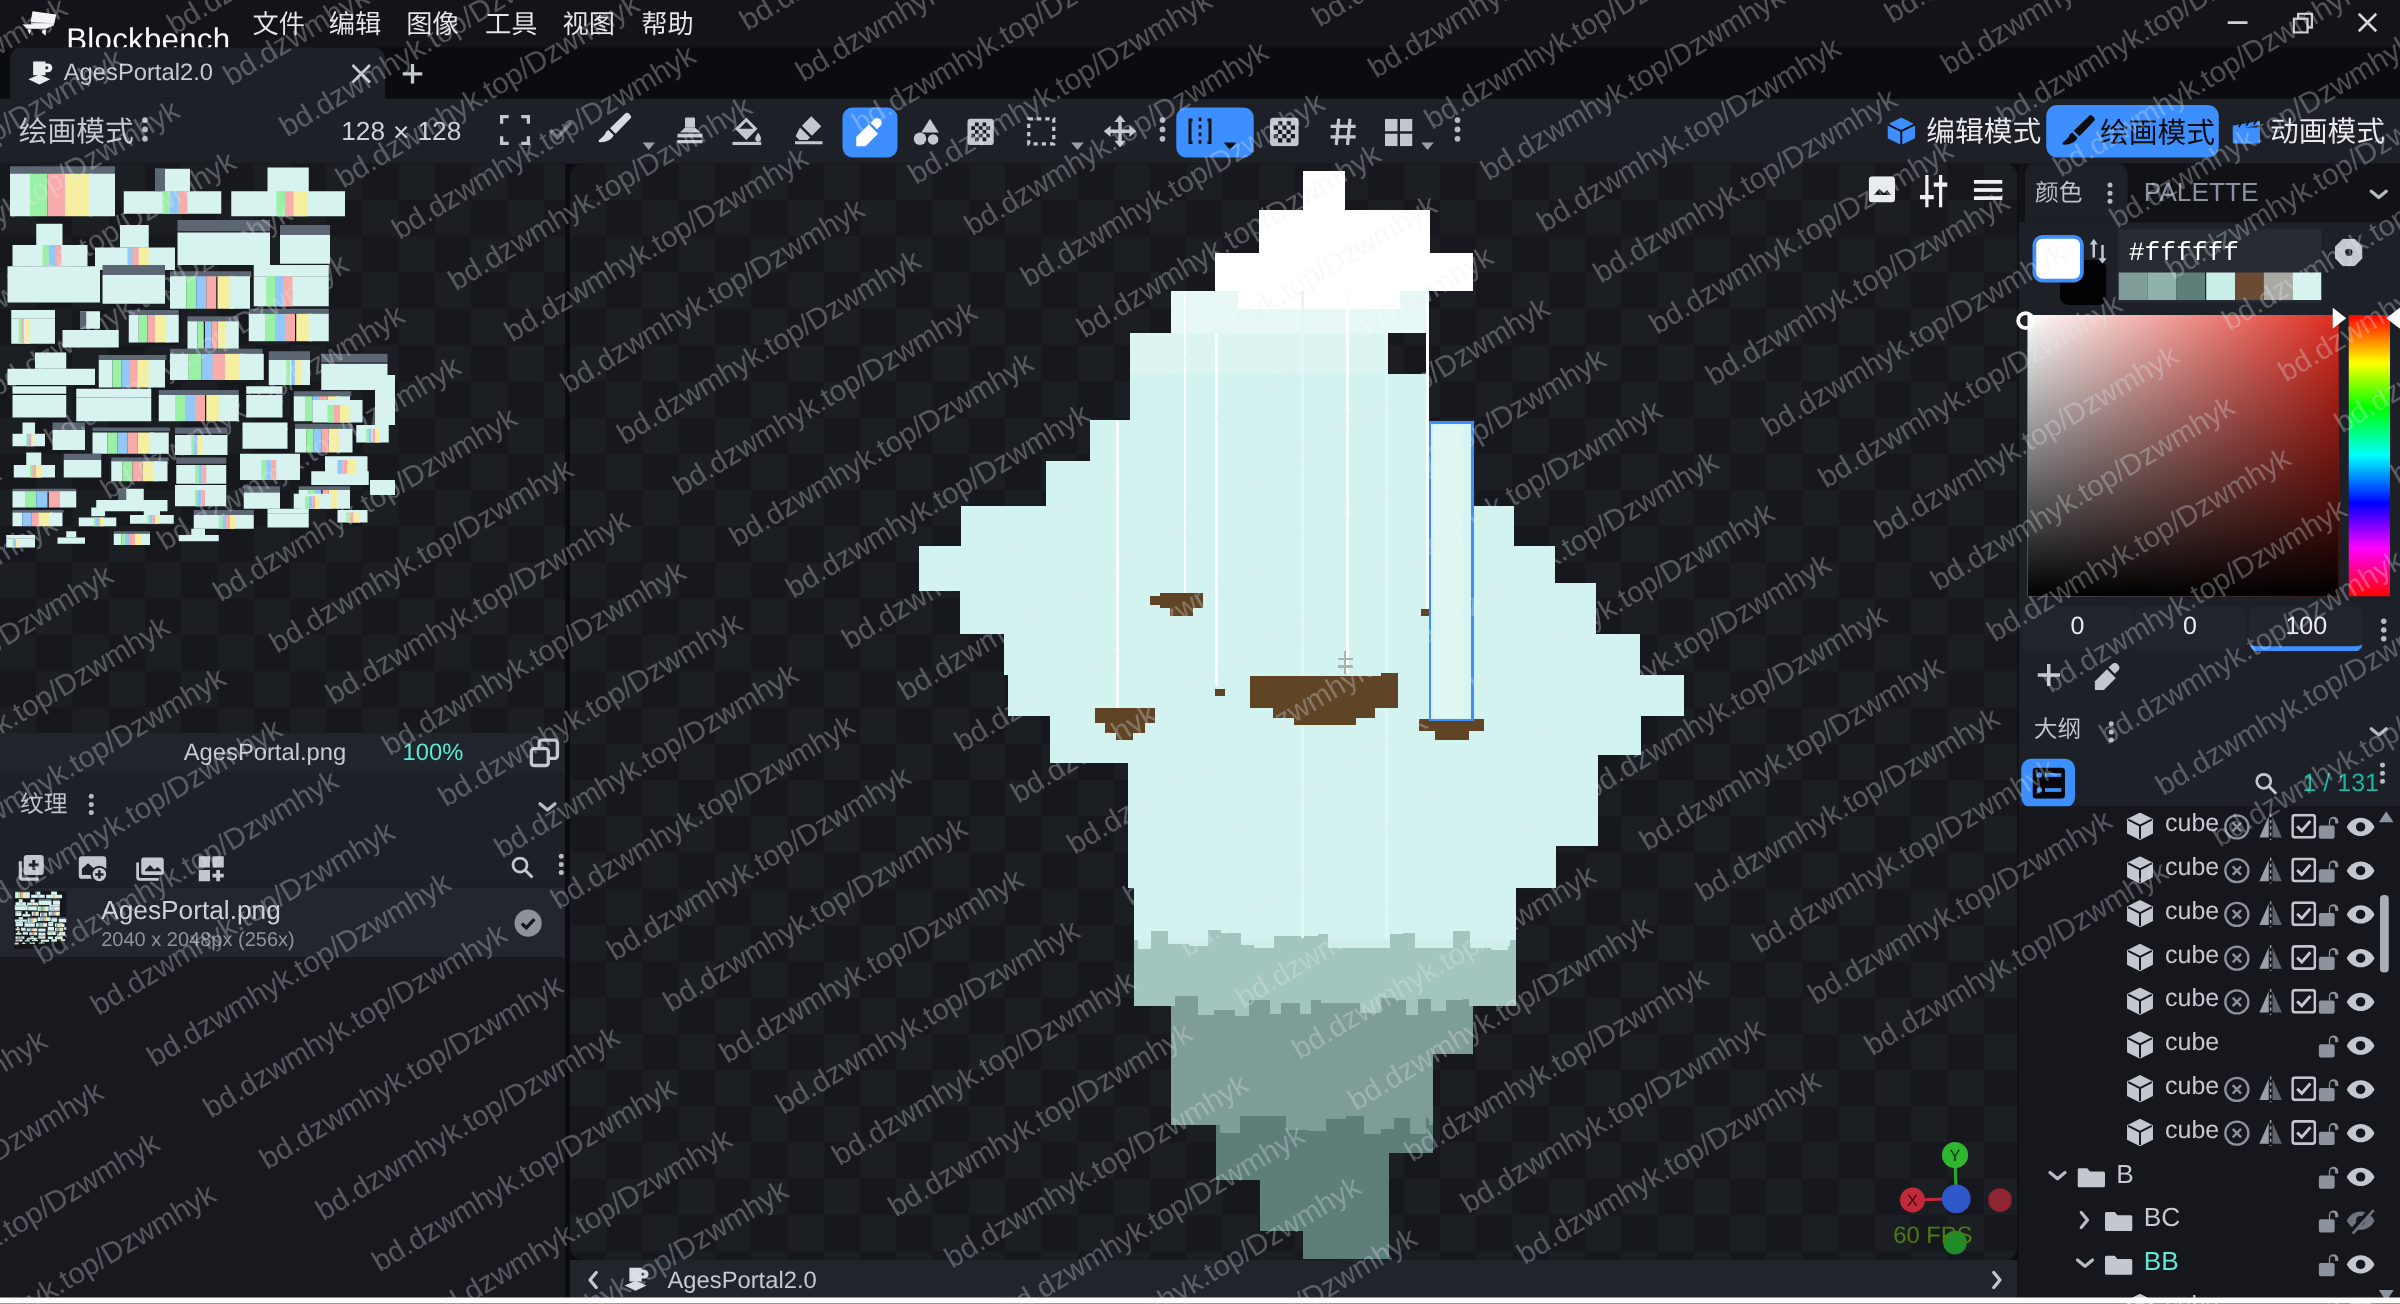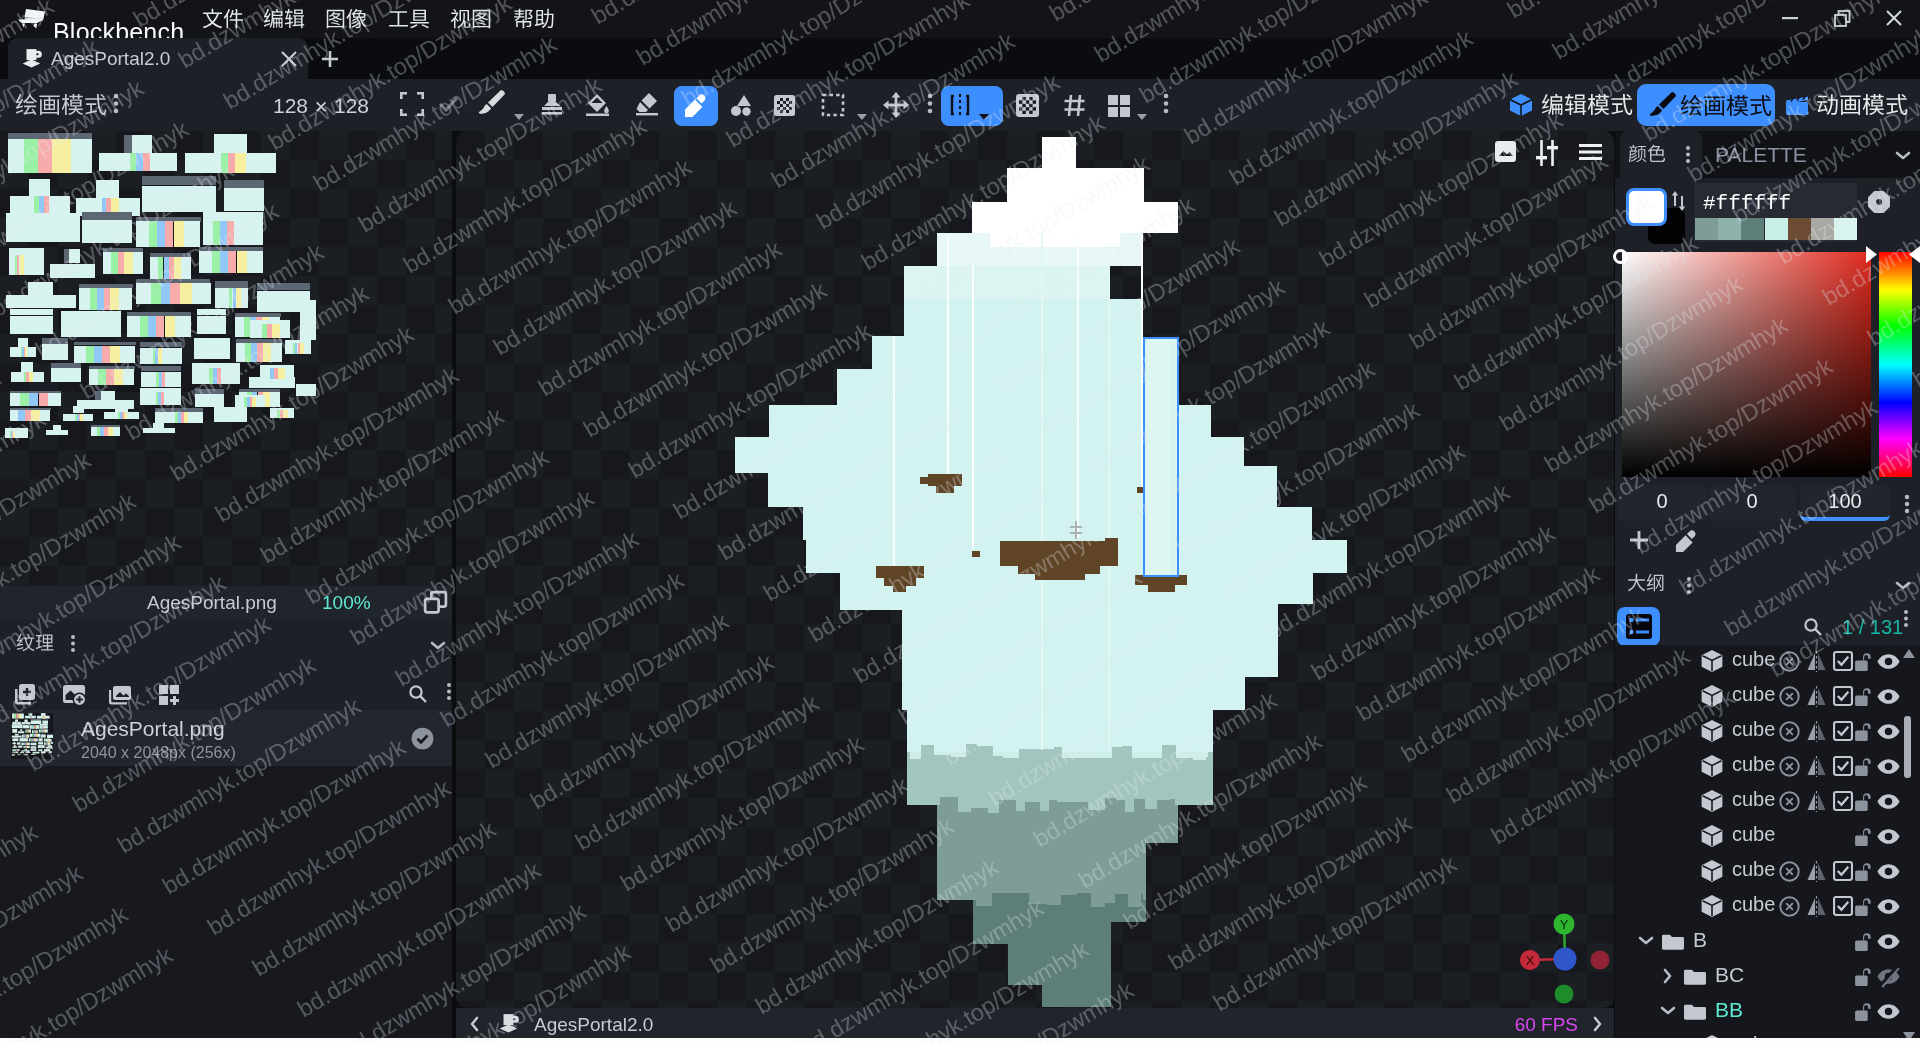--- a/index.html
+++ b/index.html
@@ -771,21 +771,21 @@
       <path transform="scale(-1,1) translate(-16,0)" d="M5 2 L10 8.0 L5 14" stroke="#c3c8d0" stroke-width="2.6" fill="none" stroke-linecap="round" stroke-linejoin="round"></path>
     </svg>
 <svg class="abs" style="left:498px;top:1013px;" width="22" height="22" viewBox="0 0 20 20">
       <g fill="#d8dce1">
         <path d="M5 1 h9 v10 h-9 z"></path>
     <path d="M13.2 2.5 h2.6 a2.8 2.8 0 0 1 0 6.4 h-2.6 v-2.2 h2.2 a1.1 1.1 0 0 0 0-2 h-2.2 z"></path>
     <path d="M9.5 10.5 L17.5 14 L9.5 17.8 L1.5 14 Z"></path>
       </g>
     </svg>
 <div class="abs" style="left:534px;top:1014px;font-size:19px;color:#c6cad1">AgesPortal2.0</div>
-<div class="abs" style="left:1450px;top:1014px;width:128px;text-align:right;font-size:19px;color:#d946ef">60 FPS</div>
+<div class="abs" style="left:1450px;top:978px;width:128px;text-align:right;font-size:19px;color:#4d7c0f">60 FPS</div>
 <svg class="abs" style="left:1590px;top:1016px;" width="16" height="16" viewBox="0 0 16 16">
       <path d="M5 2 L10 8.0 L5 14" stroke="#c3c8d0" stroke-width="2.6" fill="none" stroke-linecap="round" stroke-linejoin="round"></path>
     </svg>
 <div class="abs" style="left:1615px;top:131px;width:305px;height:912px;background:#17191f"></div>
 <div class="abs" style="left:1615px;top:131px;width:305px;height:47px;background:#101216"></div>
 <div class="abs" style="left:1620px;top:131px;width:82px;height:47px;background:#1d2127;border-radius:8px 8px 0 0"></div>
 <div class="abs" style="left:1628px;top:144px"><span style="display:inline-block;vertical-align:0px"><svg width="38.0" height="19.0" viewBox="0 0 38.0 19.0" style="display:block;overflow:visible">
           <g fill="#c0c5cc" transform="translate(0,16.7) scale(1,-1)">
             <path transform="translate(0.0,0) scale(0.019000)" d="M698 506C696 147 684 34 432 -30C444 -43 461 -67 467 -82C735 -9 755 126 757 506ZM400 459C345 410 243 364 158 338C175 325 194 304 205 289C295 320 398 372 462 433ZM431 185C371 104 252 35 132 -1C148 -15 167 -38 178 -55C306 -12 427 63 497 156ZM740 77C805 32 882 -35 918 -80L961 -34C924 11 845 75 782 118ZM536 609V137H596V552H851V139H914V609H725C738 641 753 680 766 718H947V778H514V718H703C693 683 678 641 664 609ZM229 824C242 799 254 767 263 740H68V677H496V740H334C325 770 308 811 291 842ZM415 326C356 263 246 205 150 172C155 225 156 277 156 321V472H493V535H392C412 569 434 613 453 653L390 669C375 630 349 574 326 535H195L248 554C240 586 217 636 194 671L135 652C157 616 178 568 186 535H89V322C89 215 84 65 32 -45C49 -51 79 -69 92 -81C125 -9 142 82 150 169C166 155 183 134 193 118C296 158 407 224 475 300Z"></path>
             <path transform="translate(19.0,0) scale(0.019000)" d="M470 341H232V524H470ZM546 341V524H801V341ZM327 843C272 743 171 619 35 526C53 514 78 489 91 472C114 489 136 506 157 524V80C157 -41 207 -69 369 -69C406 -69 719 -69 759 -69C908 -69 939 -26 956 122C934 126 901 137 882 150C870 27 854 1 758 1C690 1 417 1 364 1C254 1 232 16 232 79V272H801V228H877V592H593C628 639 663 693 689 744L637 778L623 773H375L410 828ZM232 592H229C266 629 299 668 328 707H582C560 667 532 625 505 592Z"></path>

